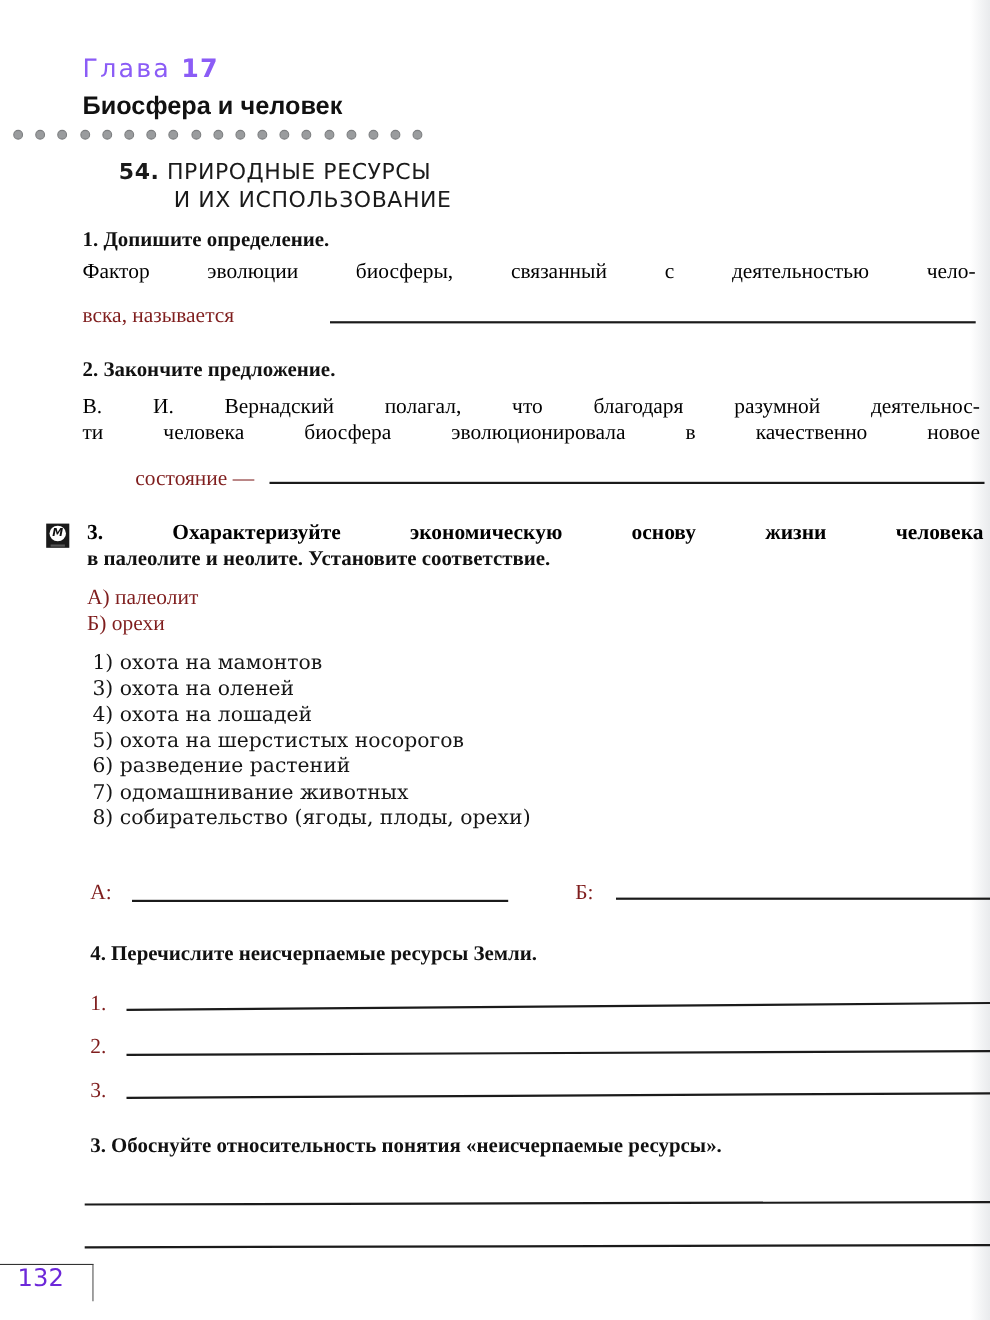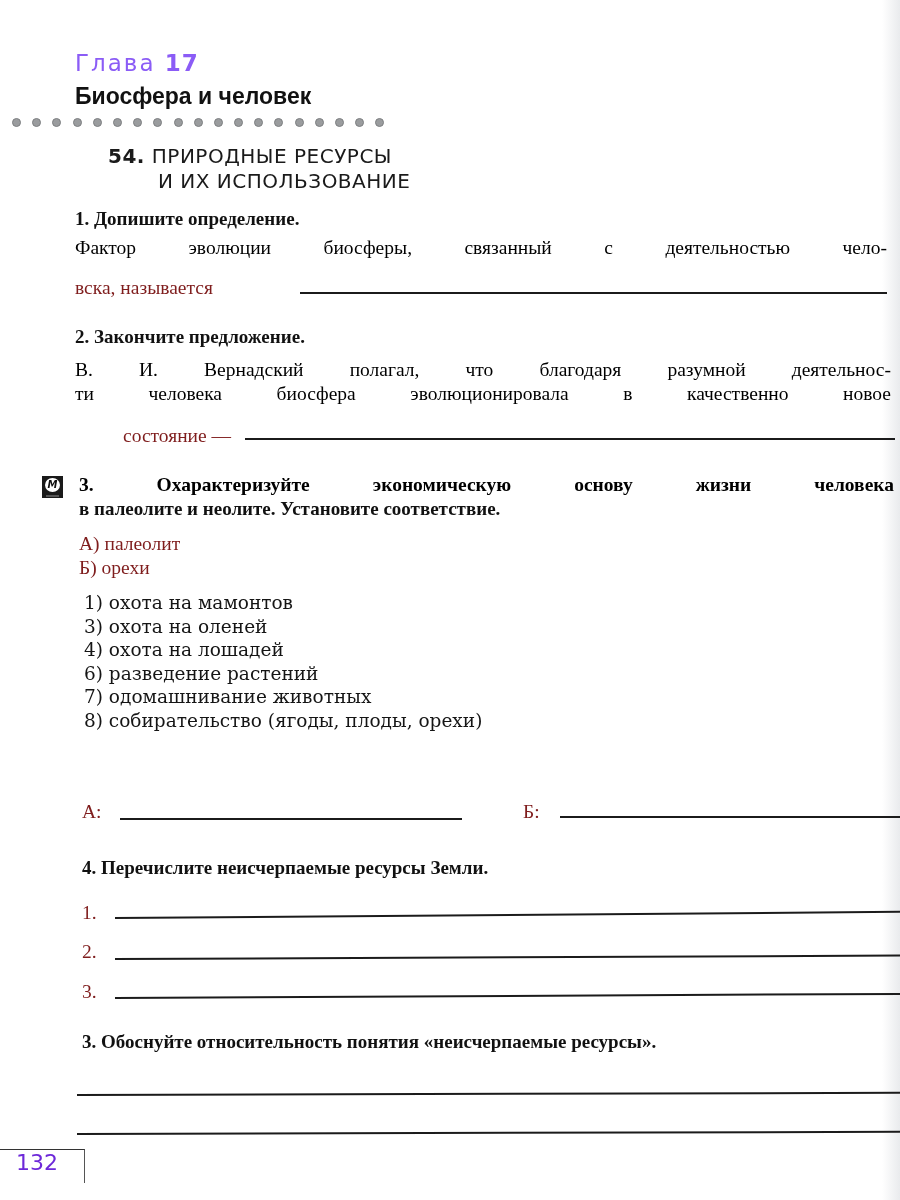--- a/index.html
+++ b/index.html
@@ -164,20 +164,21 @@
   </div>
 <div class="abs task-head" style="left:79px; top:498px;">в палеолите и неолите. Установите соответствие.</div>
 
 <div class="abs body-text" style="left:79px; top:533px;">А) палеолит</div>
 <div class="abs body-text" style="left:79px; top:557px;">Б) орехи</div>
 
 <div class="abs opt-list">
   <div>1) охота на мамонтов</div>
   <div>3) охота на оленей</div>
   <div>4) охота на лошадей</div>
+  <div>5) охота на шерстистых носорогов</div>
   <div>6) разведение растений</div>
   <div>7) одомашнивание животных</div>
   <div>8) собирательство (ягоды, плоды, орехи)</div>
 </div>
 
 <div class="abs body-text" style="left:82px; top:801px;">А:</div>
 <div class="uline" style="left:120px; top:818px; width:342px;"></div>
 <div class="abs body-text" style="left:523px; top:801px;">Б:</div>
 <div class="uline" style="left:560px; top:816px; width:340px;"></div>
 

